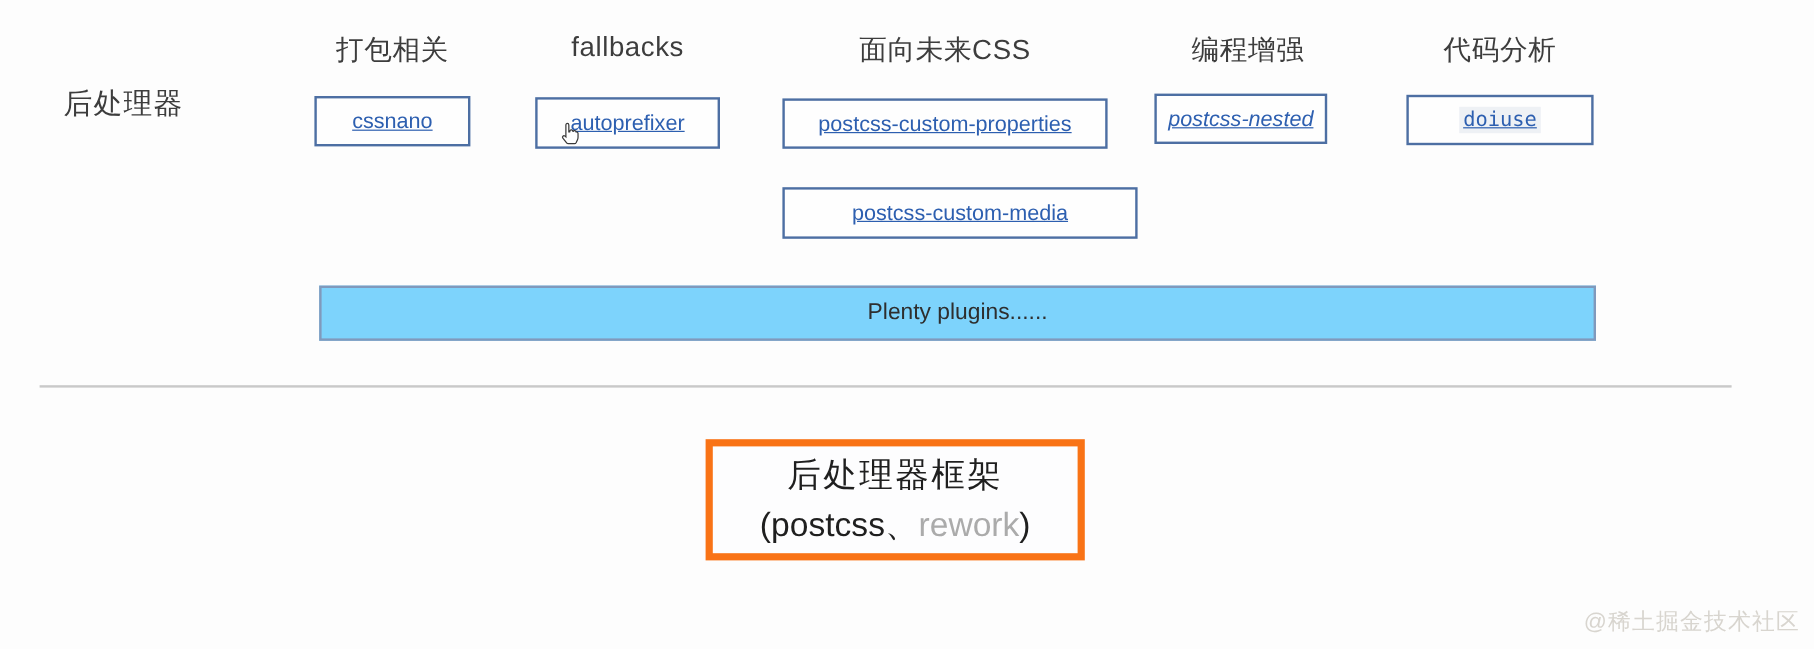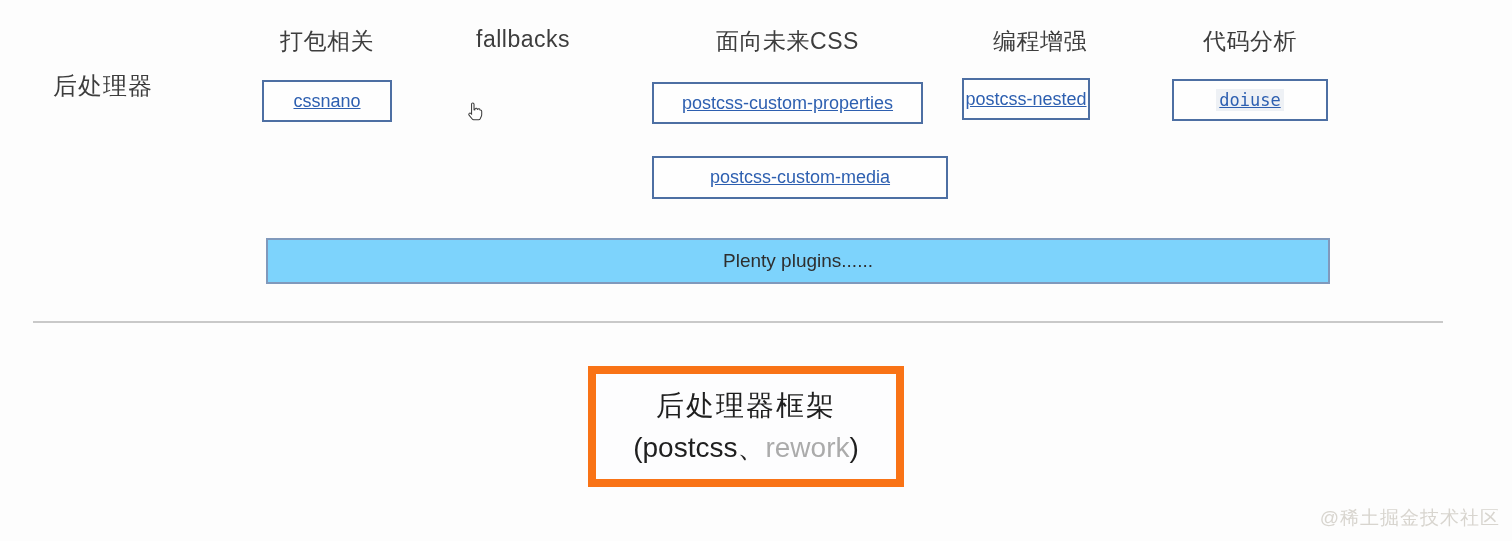--- a/index.html
+++ b/index.html
@@ -82,22 +82,22 @@
   .divider {
     position: absolute;
     left: 33px; top: 321px;
     width: 1410px; height: 2px;
     background: var(--divider);
   }
 
   .framework-box {
     position: absolute;
     left: 588px; top: 366px;
-    width: 316px; height: 121px;
-    border: 8px solid #f97316;
+    width: 316px; height: 101px;
+    border: 6px solid #f97316;
     background: #fdfdfe;
     display: flex;
     flex-direction: column;
     align-items: center;
     justify-content: center;
     gap: 4px;
   }
   .framework-title {
     font-size: 28px;
     color: #1f1f1f;
@@ -131,41 +131,44 @@
   #heading-1 { left: 446px;  top: 26px; width: 154px; }
   #heading-2 { left: 652px;  top: 26px; width: 271px; }
   #heading-3 { left: 962px;  top: 26px; width: 156px; }
   #heading-4 { left: 1172px; top: 26px; width: 156px; }
 
   #box-cssnano      { left: 262px;  top: 80px;  width: 130px; height: 42px; }
   #box-stylelint    { left: 262px;  top: 143px; width: 130px; height: 42px; }
   #box-autoprefixer { left: 446px;  top: 81px;  width: 154px; height: 43px; }
   #box-properties   { left: 652px;  top: 82px;  width: 271px; height: 42px; }
   #box-media        { left: 652px;  top: 156px; width: 296px; height: 43px; justify-content: center; }
-  #box-nested       { left: 962px;  top: 78px;  width: 128px; height: 42px; }
+  #box-nested       { left: 962px;  top: 78px;  width: 144px; height: 42px; font-style: italic; }
   #box-doiuse       { left: 1172px; top: 79px;  width: 156px; height: 42px; }
 </style>
 </head>
 <body>
 
 <div class="stage">
 
   <div class="root-label">后处理器</div>
 
   <div class="col-heading" id="heading-0">打包相关</div>
   <div class="col-heading" id="heading-1">fallbacks</div>
   <div class="col-heading" id="heading-2">面向未来CSS</div>
   <div class="col-heading" id="heading-3">编程增强</div>
   <div class="col-heading" id="heading-4">代码分析</div>
 
   <div class="plugin-box" id="box-cssnano">
     <span class="plugin-link">cssnano</span>
   </div>
 
 
+  <div class="plugin-box" id="box-autoprefixer">
+    <span class="plugin-link">autoprefixer</span>
+  </div>
 
   <div class="plugin-box" id="box-properties">
     <span class="plugin-link">postcss-custom-properties</span>
   </div>
 
   <div class="plugin-box" id="box-media">
     <span class="plugin-link">postcss-custom-media</span>
   </div>
 
   <div class="plugin-box" id="box-nested">

